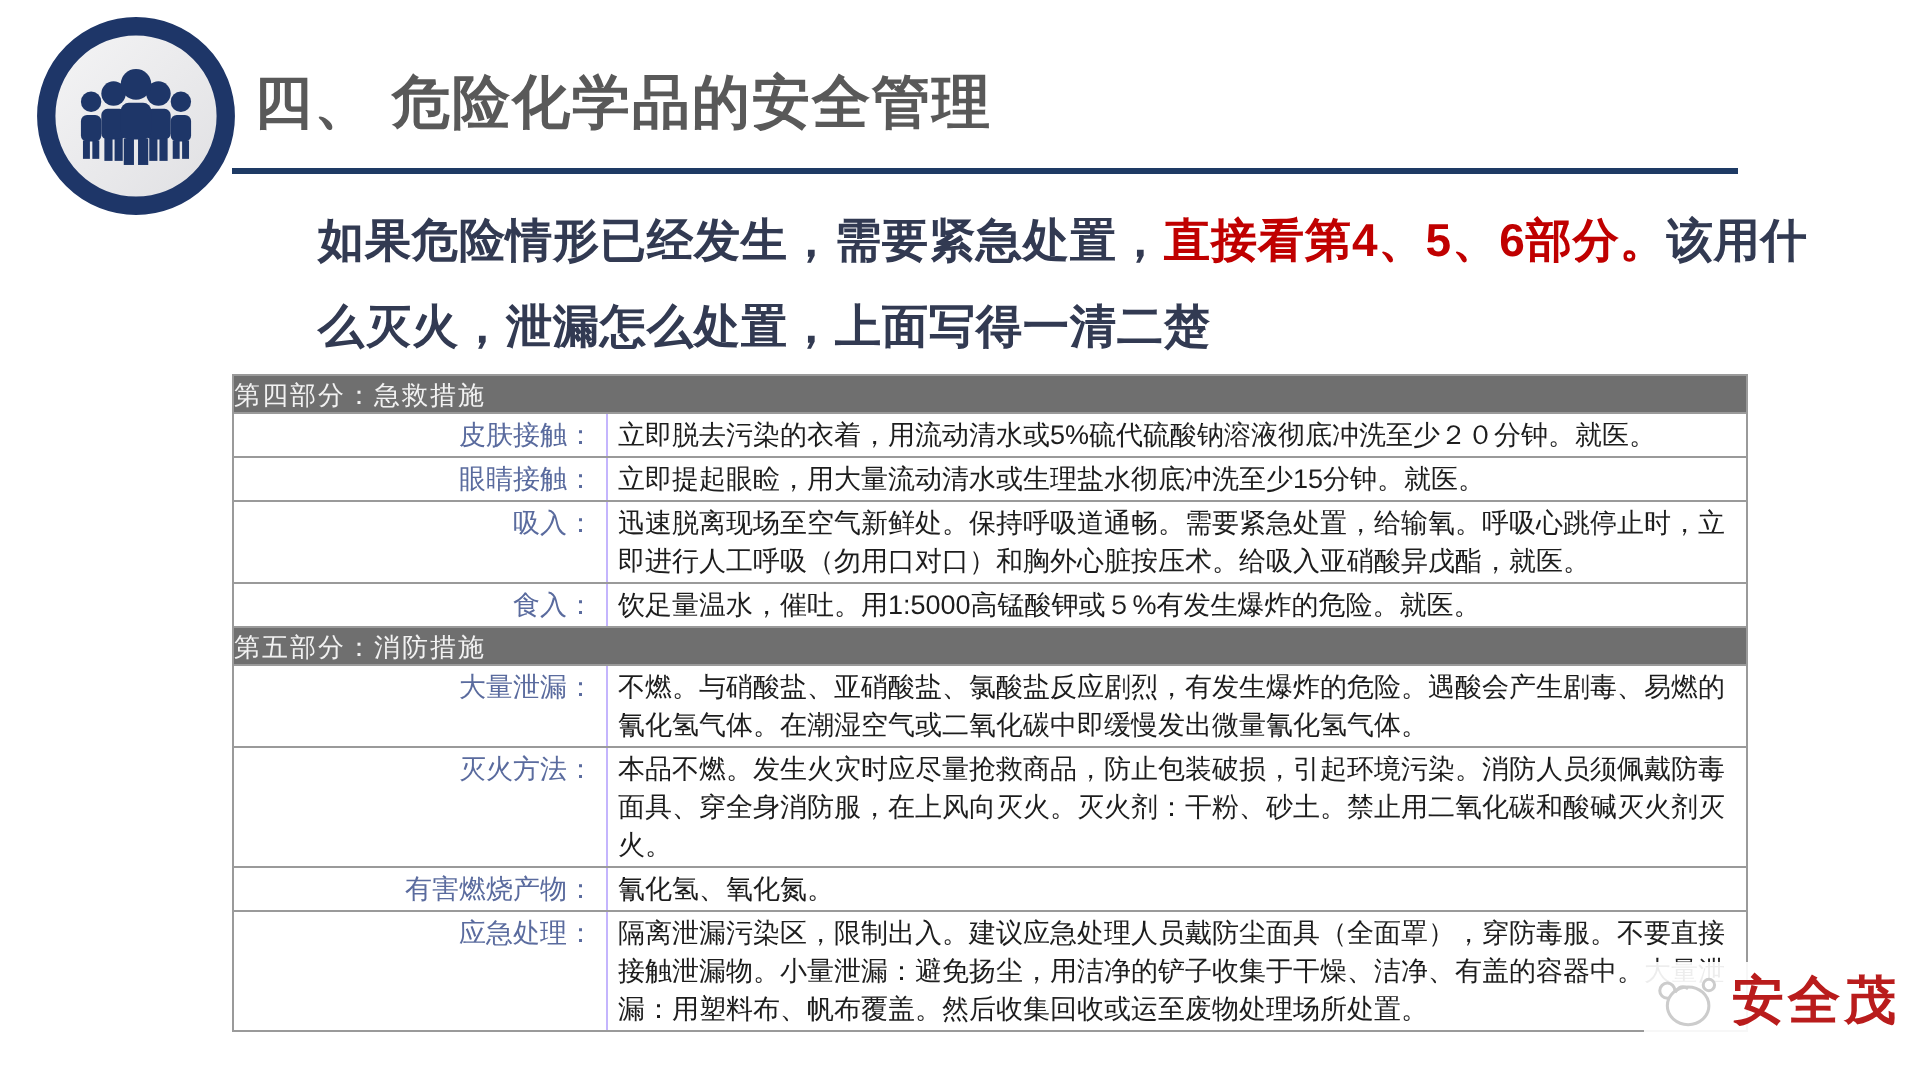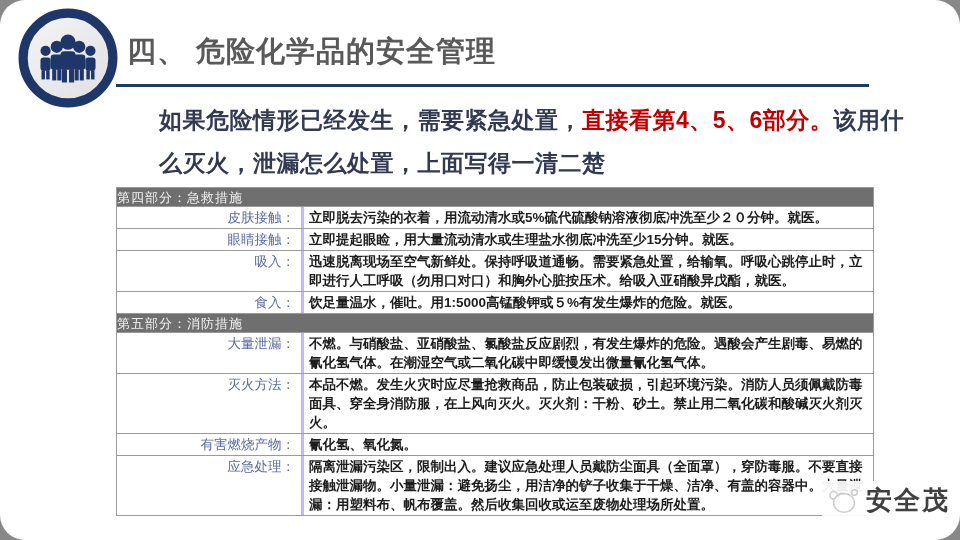--- a/index.html
+++ b/index.html
@@ -4,21 +4,20 @@
 <style>
   * { margin: 0; padding: 0; box-sizing: border-box; }
   html, body { background: #888; }
   body { display: flex; justify-content: center; }
   .slide {
     position: relative;
     width: 960px; height: 540px;
     background: #ffffff;
     overflow: hidden;
     font-family: "Liberation Sans", sans-serif;
-    border-radius: 25px;
   }
   
   .logo-badge {
     position: absolute; left: 17px; top: 7px;
     width: 102px; height: 102px;
   }
   .slide-title {
     position: absolute; left: 127px; top: 32px;
     font-size: 29px; font-weight: bold;
     color: #595959; letter-spacing: 1px;
@@ -63,39 +62,38 @@
     display: flex;
     border-bottom: 1px solid #9a9a9a;
     background: #ffffff;
   }
   .t-label {
     width: 187px;
     flex: 0 0 187px;
     text-align: right;
     color: #5a6b9e;
     padding: 1px 6px 1px 2px;
-    border-right: 3px solid #c4b5fd;
+    border-right: 1px solid #c4b5fd;
     line-height: 19px;
   }
   .t-content {
     flex: 1;
     padding: 1px 3px 1px 5px;
     line-height: 19px;
     color: #1d1d1d;
-    font-weight: bold;
   }
   
   .watermark {
     position: absolute; right: 6px; top: 481px;
     display: flex; align-items: center;
     background: rgba(255,255,255,0.92);
     padding: 2px 4px;
   }
   .watermark .wm-text {
-    color: #404040;
+    color: #b91c1c;
     font-size: 26px;
     font-weight: bold;
     letter-spacing: 2px;
   }
   .wm-icon { width: 38px; height: 34px; margin-right: 2px; }
 </style>
 </head>
 <body>
 
 <div class="slide">

